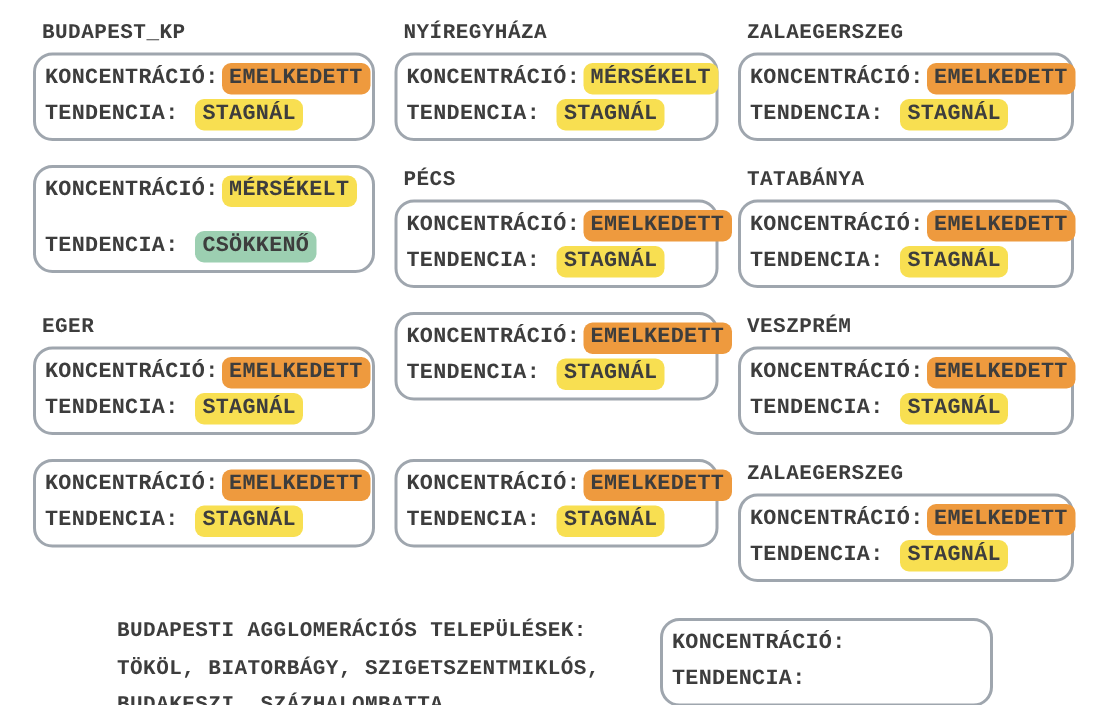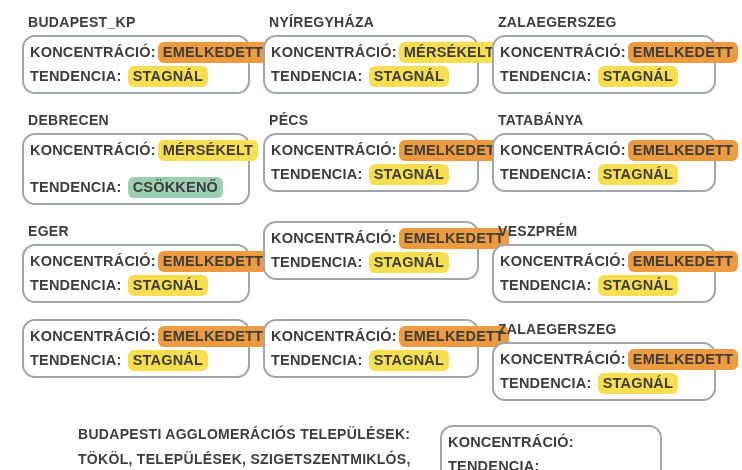--- a/index.html
+++ b/index.html
@@ -6,20 +6,21 @@
   html, body {
     width: 742px; height: 470px;
     background: #ffffff;
     font-family: "Liberation Sans", sans-serif;
     overflow: hidden;
   }
   .page {
     width: 742px; height: 352px;
     padding: 12px 24px 0 22px;
     color: var(--c-text, #3d3d3d);
+    font-family: Liberation Mono, monospace;
   }
   .grid {
     display: grid;
     grid-template-columns: 228px 216px 224px;
     column-gap: 13px;
     row-gap: 16px;
   }
   .cell { }
   .card-title {
     font-size: 14px;
@@ -107,21 +108,20 @@
       <div class="row-line">
         <span>KONCENTRÁCIÓ:</span><span class="hl" style="background: rgb(238, 154, 62);">EMELKEDETT</span>
       </div>
       <div class="row-line">
         <span>TENDENCIA:</span> <span class="hl" style="background: rgb(248, 223, 81);">STAGNÁL</span>
       </div>
     </div>
   </div>
 
   <div class="cell">
-    <div class="card-title">DEBRECEN</div>
     <div class="card-box">
       <div class="row-line">
         <span>KONCENTRÁCIÓ:</span><span class="hl" style="background: rgb(248, 223, 81);">MÉRSÉKELT</span>
       </div>
       <div class="row-line">
         <span>TENDENCIA:</span> <span class="hl" style="background: rgb(156, 207, 177); margin-top: 15px;">CSÖKKENŐ</span>
       </div>
     </div>
   </div>
 
@@ -215,21 +215,21 @@
       <div class="row-line">
         <span>TENDENCIA:</span> <span class="hl" style="background: rgb(248, 223, 81);">STAGNÁL</span>
       </div>
     </div>
   </div>
 </div>
 
   <div class="footer">
     <div class="footer-text">
       <div>BUDAPESTI AGGLOMERÁCIÓS TELEPÜLÉSEK:</div>
-      <div>TÖKÖL, TELEPÜLÉSEK, SZIGETSZENTMIKLÓS,</div>
+      <div>TÖKÖL, BIATORBÁGY, SZIGETSZENTMIKLÓS,</div>
       <div>BUDAKESZI, SZÁZHALOMBATTA</div>
     </div>
     <div class="footer-card">
       <div class="card-box">
         <div class="row-line">
           <span>KONCENTRÁCIÓ:</span><span class="hl" style="background: rgb(238, 154, 62);"></span>
         </div>
         <div class="row-line">
           <span>TENDENCIA:</span> <span class="hl" style="background: rgb(248, 223, 81);"></span>
         </div>

